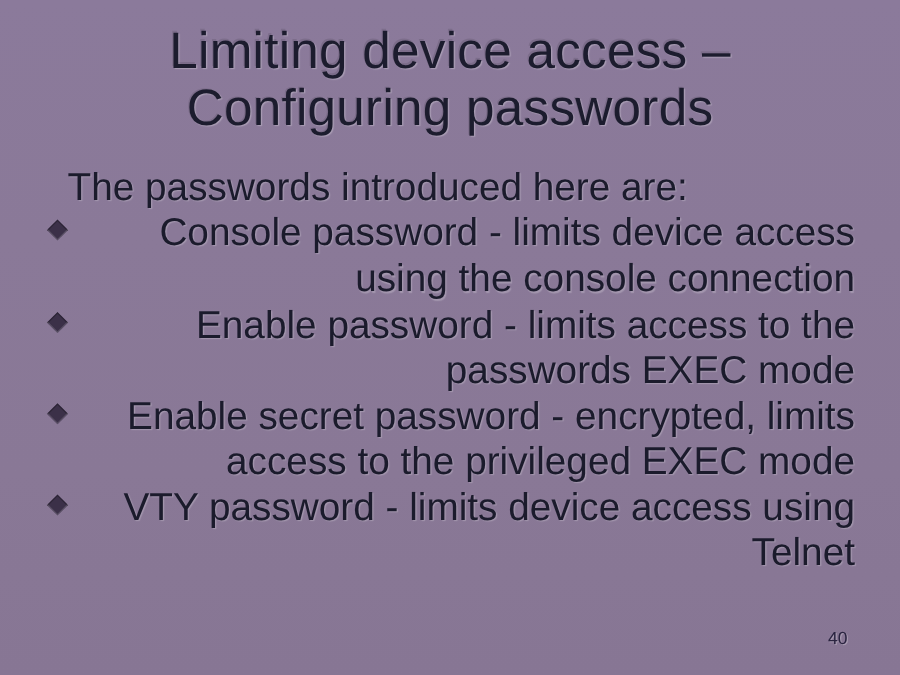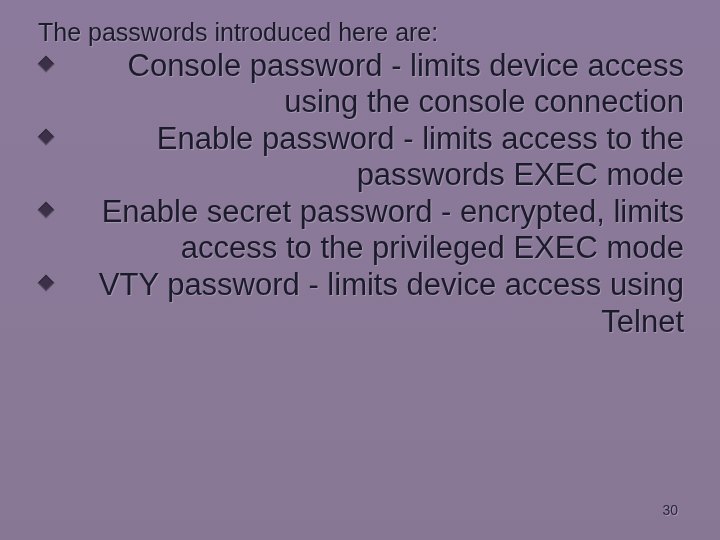--- a/index.html
+++ b/index.html
@@ -20,26 +20,26 @@
     text-align: center;
     font-size: 41px;
     line-height: 1.12;
     font-weight: 400;
     color: #1c1c2e;
     text-shadow: 1px 1px 1px rgba(255,255,255,0.28), -1px -1px 0 rgba(0,0,0,0.10);
     margin-bottom: 22px;
     letter-spacing: 0.2px;
   }
   .intro {
-    font-size: 25px;
+    font-size: 31px;
     line-height: 1.18;
     font-weight: 400;
     color: #1b1b2c;
     text-shadow: 1px 1px 1px rgba(255,255,255,0.24);
-    margin-left: 2px;
+    margin-left: 18px;
     margin-bottom: 0;
   }
   .items {
     list-style: none;
     margin-left: 30px;
   }
   .items li {
     position: relative;
     font-size: 31px;
     line-height: 1.18;
@@ -81,20 +81,24 @@
     bottom: 22px;
     font-size: 14px;
     color: #2a2440;
     text-shadow: 1px 1px 0 rgba(255,255,255,0.25);
   }
 </style>
 </head>
 <body>
 
 <div class="slide">
+  <h1 class="title">
+    <span>Limiting device access –</span><br>
+    <span>Configuring passwords</span>
+  </h1>
 
   <p class="intro">The passwords introduced here are:</p>
 
   <ul class="items">
     <li>
       <div class="li-wrap">
         <span class="bullet"></span>
         <span class="li-text">Console password - limits device access using the console connection</span>
       </div>
     </li>
@@ -111,14 +115,14 @@
       </div>
     </li>
     <li>
       <div class="li-wrap">
         <span class="bullet"></span>
         <span class="li-text">VTY password - limits device access using Telnet</span>
       </div>
     </li>
   </ul>
 
-  <div class="slide-number">30</div>
+  <div class="slide-number">40</div>
 </div>
 
 </body></html>

